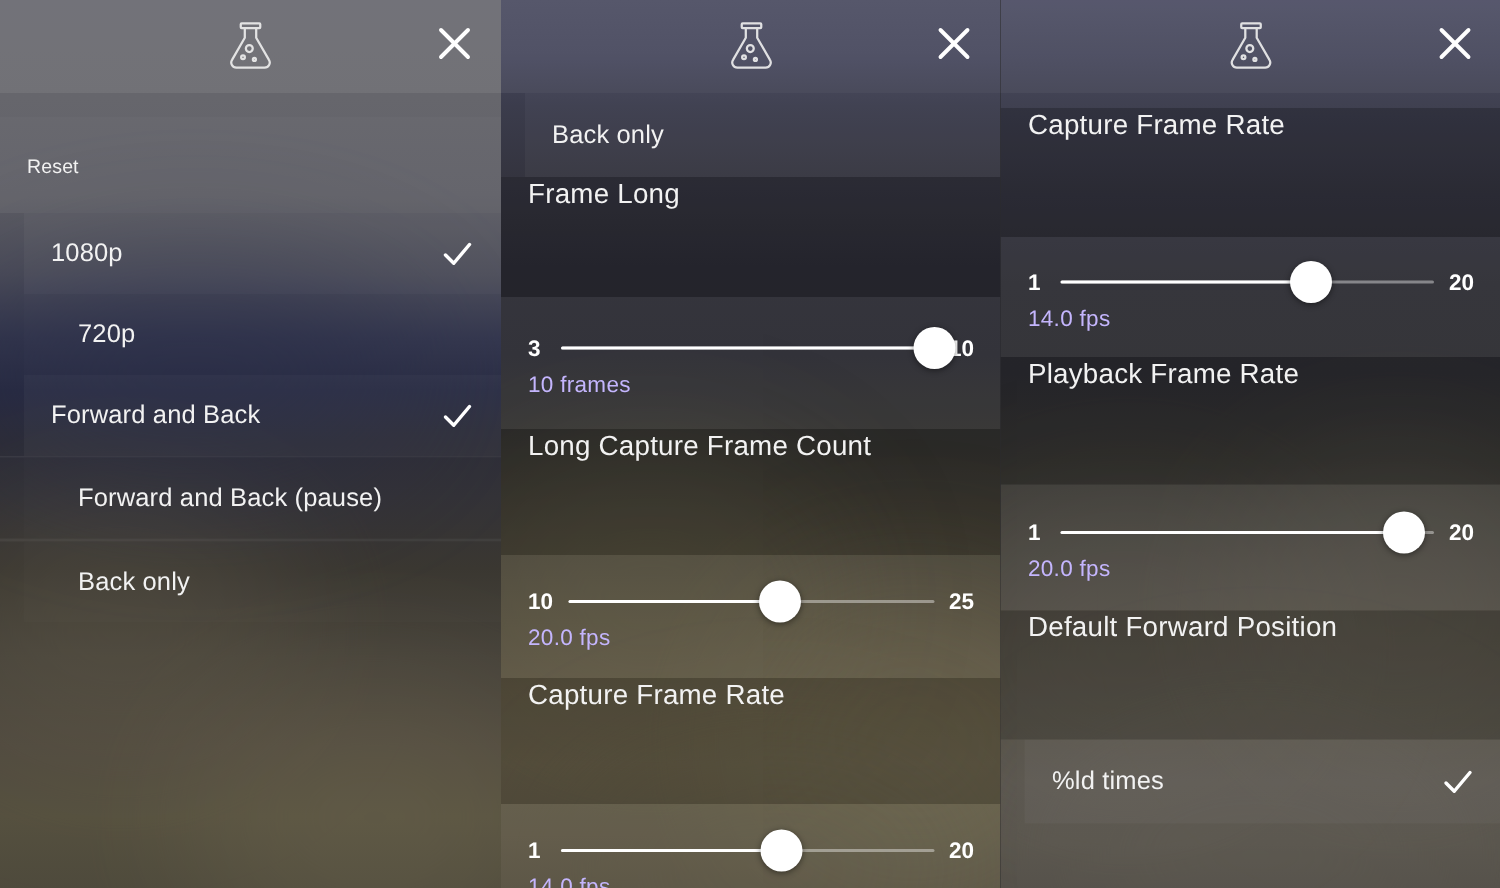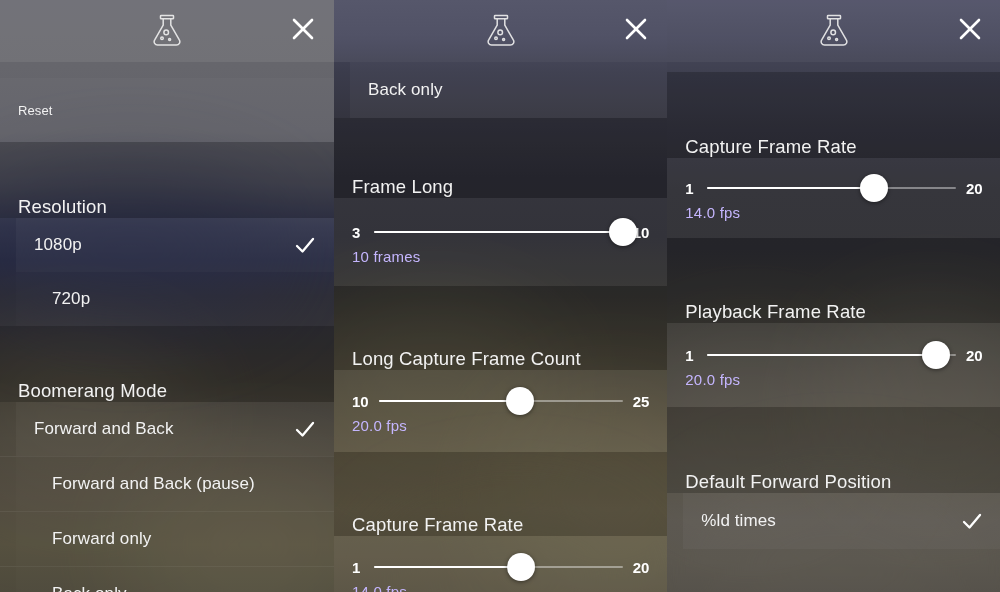--- a/index.html
+++ b/index.html
@@ -79,21 +79,21 @@
   .row {
     position:relative;
     display:flex; align-items:center;
     padding:0 18px;
     color:#f2f2f2;
   }
   .row .lbl { font-size:13px; font-weight:400; letter-spacing:.1px; }
 
   
   .row.section {
-    height:76px; align-items:flex-end;
+    height:76px; align-items:flex-start;
     background:rgba(0,0,0,.16);
   }
   .row.section .lbl { font-size:18.5px; font-weight:400; letter-spacing:.15px; }
 
   
   .row.option { height:54px; background:rgba(255,255,255,.035);margin-left:16px; }
   .row.option.alt { background:rgba(255,255,255,.012);padding-left:36px; }
   .row.option .lbl { font-size:17px; }
   .check { margin-left:auto; width:22px; height:22px; }
   .check svg { width:22px; height:22px; display:block; }
@@ -165,53 +165,44 @@
           </svg>
         </span>
       </div>
     </div>
     <div class="subbar"></div>
 
     <div class="list">
       <div class="row plain">
         <span class="lbl">Reset</span>
       </div>
-      <div class="row section">
-        <span class="lbl">Resolution</span>
-      </div>
       <div class="row option">
         <span class="lbl">1080p</span>
         <span class="check">
           <svg viewBox="0 0 22 22" fill="none" stroke="#ffffff" stroke-width="2.3" stroke-linecap="round" stroke-linejoin="round">
             <polyline points="3,12 8.5,17.5 19,5"></polyline>
           </svg>
         </span>
       </div>
       <div class="row option alt">
         <span class="lbl">720p</span>
       </div>
-      <div class="row section">
-        <span class="lbl">Boomerang Mode</span>
-      </div>
       <div class="row option">
         <span class="lbl">Forward and Back</span>
         <span class="check">
           <svg viewBox="0 0 22 22" fill="none" stroke="#ffffff" stroke-width="2.3" stroke-linecap="round" stroke-linejoin="round">
             <polyline points="3,12 8.5,17.5 19,5"></polyline>
           </svg>
         </span>
       </div>
       <div class="divider"></div>
       <div class="row option alt">
         <span class="lbl">Forward and Back (pause)</span>
       </div>
       <div class="divider"></div>
-      <div class="row option alt">
-        <span class="lbl">Forward only</span>
-      </div>
       <div class="divider"></div>
       <div class="row option alt">
         <span class="lbl">Back only</span>
       </div>
     </div>
   </div>
 
   <div class="panel p2">
     <div class="bg">
       <div class="layer base"></div>

